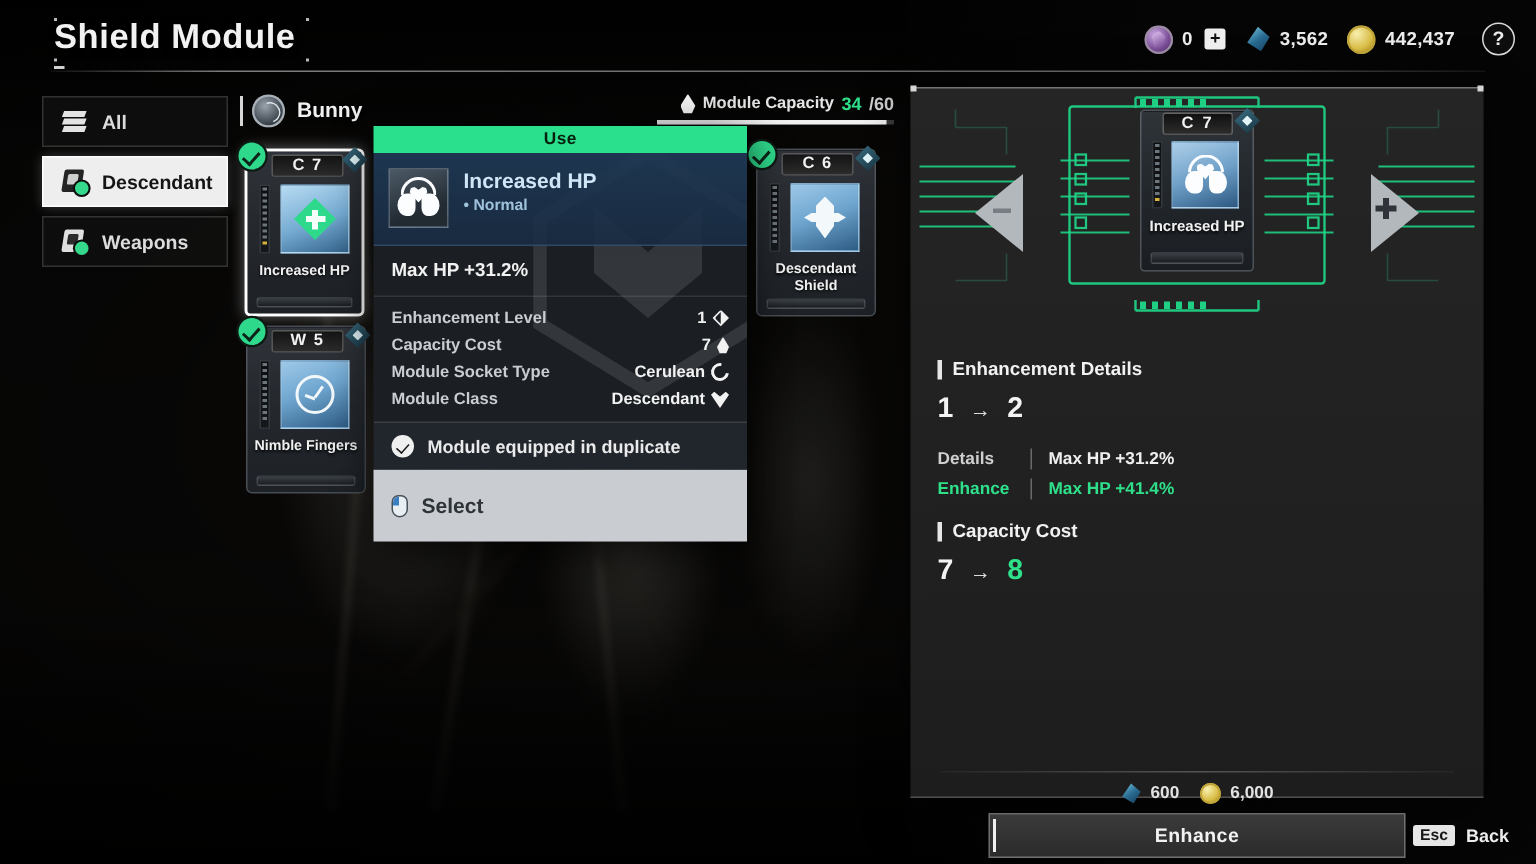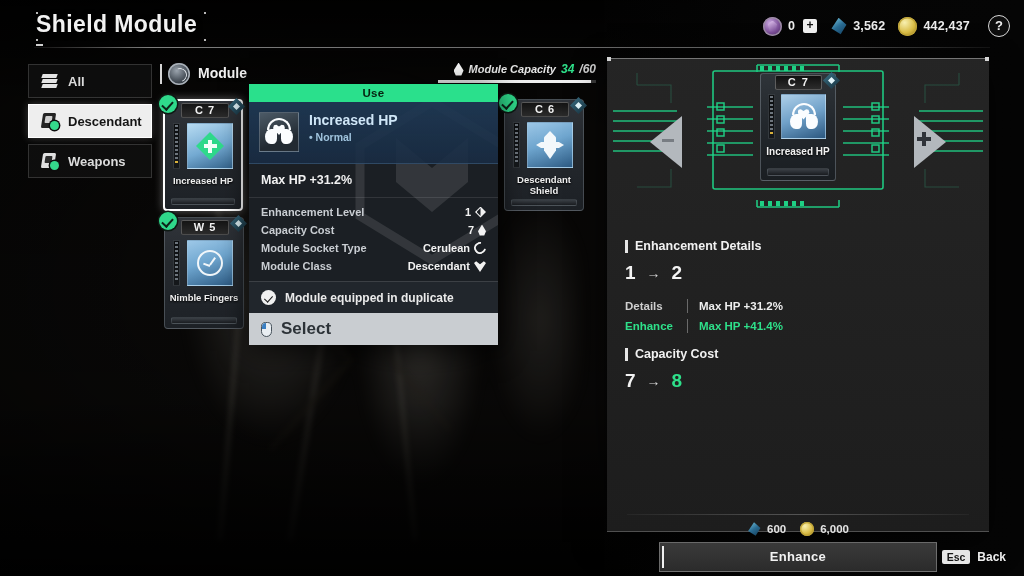--- a/index.html
+++ b/index.html
@@ -135,21 +135,21 @@
     box-shadow:inset 0 0 0 1.5px #a9b0b8;
   }
   #char-avatar::after{
     content:""; position:absolute; left:5px; top:5px; width:12px; height:12px; border-radius:50%;
     border:1.6px solid #dfe4e8; border-left-color:transparent; border-bottom-color:transparent;
     transform:rotate(25deg);
   }
   #char-name{ position:absolute; left:38px; top:3px; font-size:14px; font-weight:bold; color:#f0f0f0; text-shadow:0 1px 3px #000; }
 
   #capacity-group{ position:absolute; right:0; top:0; width:158px; }
-  #capacity-row{ display:flex; align-items:center; gap:5px; justify-content:flex-end;font-style:italic; }
+  #capacity-row{ display:flex; align-items:center; gap:5px; justify-content:flex-end; }
   #drop-icon{ width:10px; height:13px; background:#f4f4f4; clip-path:polygon(50% 0,100% 62%,78% 100%,22% 100%,0 62%); }
   #capacity-label{ font-size:11px; font-weight:bold; color:#e6e6e6; }
   #capacity-current{ font-size:12px; font-weight:bold; color:#2ee08a; }
   #capacity-max{ font-size:12px; font-weight:bold; color:#cfcfcf; }
   #capacity-track{ margin-top:4px; height:3px; width:158px; background:#3a3a3a; }
   #capacity-fill{ height:3px; width:97%; background:#f0f0f0; }
 
   
   #module-grid{ position:absolute; left:160px; top:96px; width:436px; z-index:16; }
   .mod-card{
@@ -316,22 +316,22 @@
     background:rgba(36,41,47,.75);
   }
   #tt-dupe-check{
     width:15px; height:15px; border-radius:50%; background:#f0f0f0; position:relative; flex:0 0 auto;
   }
   #tt-dupe-check::after{
     content:""; position:absolute; left:4.5px; top:3.5px; width:4px; height:7px;
     border:1.8px solid #1a1a1a; border-top:none; border-left:none; transform:rotate(42deg);
   }
   #tt-select{
-    display:flex; align-items:center; gap:9px; padding:6px 12px;
-    background:#c9cdd1; color:#2d3338; font-size:17px; font-weight:bold;
+    display:flex; align-items:center; gap:9px; padding:16px 12px;
+    background:#c9cdd1; color:#2d3338; font-size:14px; font-weight:bold;
   }
   #tt-mouse{
     width:11px; height:15px; border-radius:5px 5px 6px 6px; background:#e9eef2;
     border:1.4px solid #46515a; position:relative; flex:0 0 auto;
   }
   #tt-mouse::after{
     content:""; position:absolute; left:0; top:0; width:4.2px; height:6px;
     background:#3a7fc2; border-radius:5px 0 0 0;
   }
 
@@ -518,21 +518,21 @@
     <span class="cat-ico ico-card">
         <i></i>
       </span>
     <span>Weapons</span>
   </div>
 </div>
 
 <div id="char-strip">
   <div id="char-bar-accent"></div>
   <div id="char-avatar"></div>
-  <div id="char-name">Module</div>
+  <div id="char-name">Bunny</div>
 
   <div id="capacity-group">
     <div id="capacity-row">
       <span id="drop-icon"></span>
       <span id="capacity-label">Module Capacity</span>
       <span id="capacity-current">34</span>
       <span id="capacity-max">/60</span>
     </div>
     <div id="capacity-track">
       <div id="capacity-fill" style="width: 97%;"></div>

